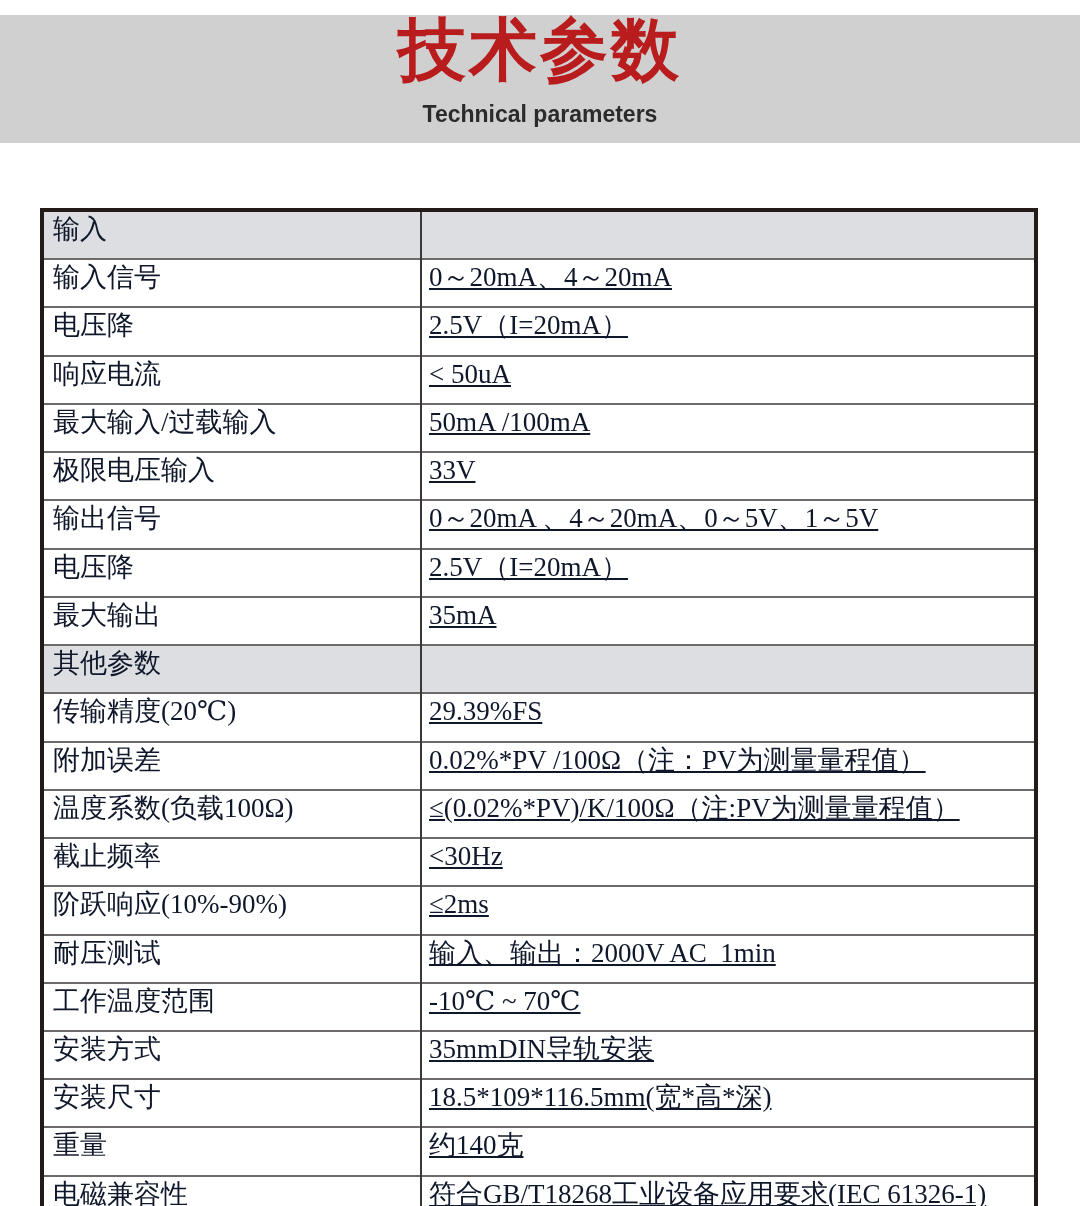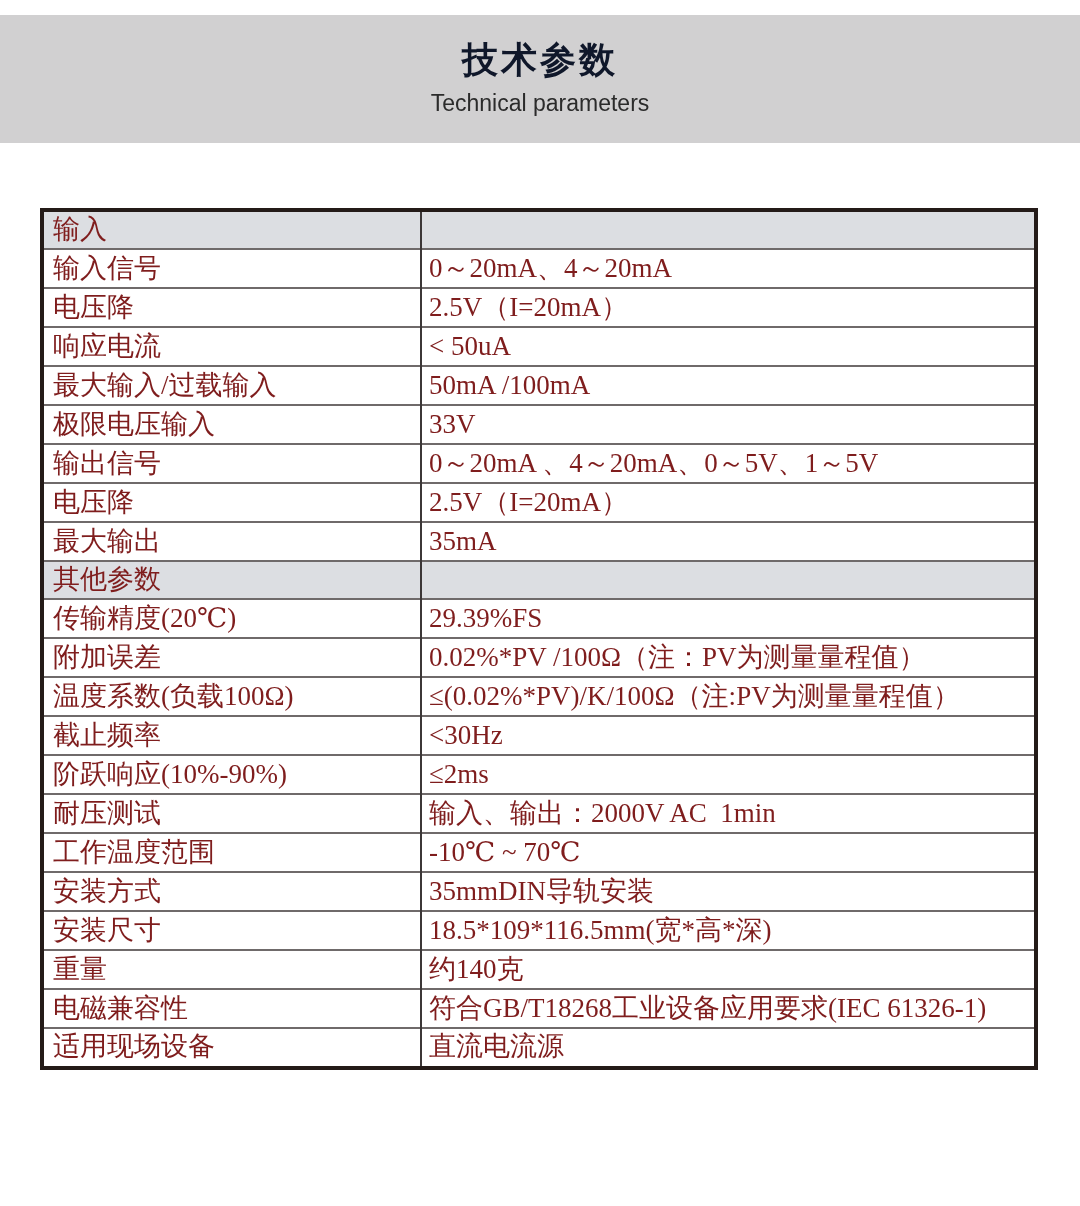--- a/index.html
+++ b/index.html
@@ -7,49 +7,49 @@
     width:1080px;height:1206px;background:#ffffff;
     font-family:"Liberation Serif","DejaVu Serif",serif;
     position:relative;overflow:hidden;
   }
   .title-band{
     margin-top:15px;height:128px;background:#d1d0d1;
     text-align:center;
   }
   .page-title{
     font-family:"Liberation Sans","DejaVu Sans",sans-serif;
-    font-weight:900;font-size:36px;line-height:1.0;color:#0f172a;
-    padding-top:27px;letter-spacing:3px;
+    font-weight:900;font-size:68px;line-height:1.0;color:#b91c1c;
+    letter-spacing:3px;
   }
   .page-subtitle{
     font-family:"Liberation Sans","DejaVu Sans",sans-serif;
-    font-weight:400;font-size:23px;color:#2b2b2b;margin-top:12px;
+    font-weight:700;font-size:23px;color:#2b2b2b;margin-top:18px;
     letter-spacing:0px;
   }
   table.spec-table{
     position:absolute;left:40px;top:208px;width:998px;
     border-collapse:collapse;table-layout:fixed;
     border:4px solid #241b18;
     background:#ffffff;
   }
   col.c1{width:379px;}
   .spec-table td{
     box-sizing:border-box;
     height:39px;
-    font-size:27px;color:#7f1d1d;
+    font-size:27px;color:#0f172a;
     vertical-align:middle;
-    padding:2px 4px 4px 9px;
+    padding:2px 4px 14px 9px;
     border-top:2px solid #6f6a6a;
     line-height:1.12;
     white-space:pre-wrap;
     overflow:hidden;
   }
   .spec-table tr:first-child td{border-top:none;}
   .spec-table td.label{border-right:2px solid #3c3737;padding-right:0;}
-  .spec-table td.value{padding-left:7px;}
+  .spec-table td.value{padding-left:7px;text-decoration:underline;}
   .spec-table tr.section td{
     background:#dcdee2;height:33px;
   }
 </style>
 </head>
 <body>
 
 <div class="title-band">
   <div class="page-title">技术参数</div>
   <div class="page-subtitle">Technical parameters</div>

